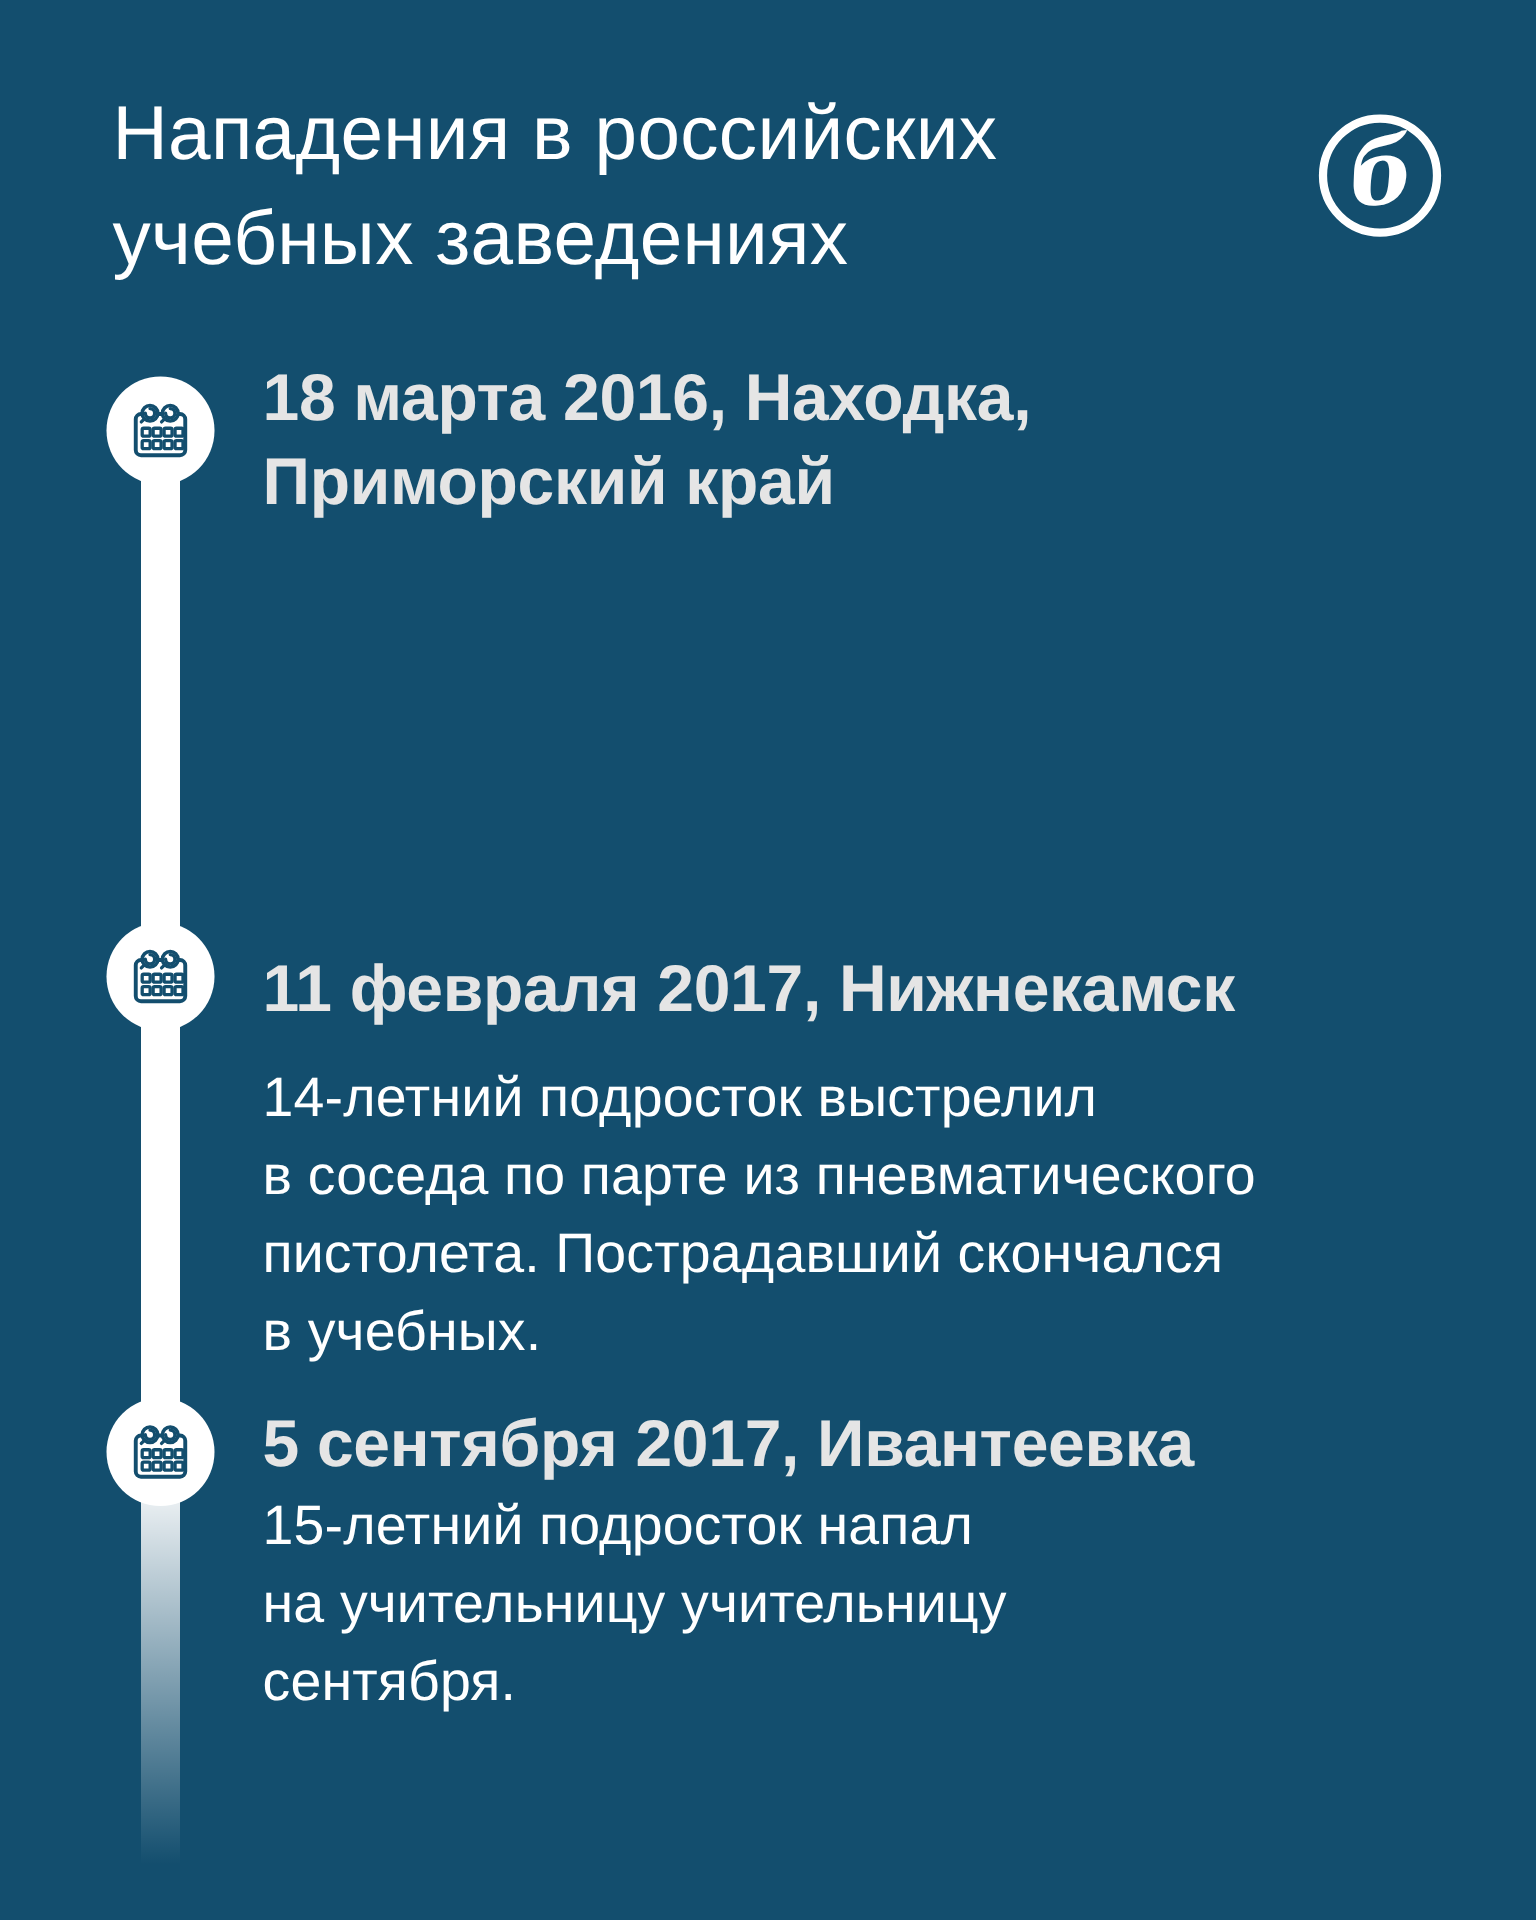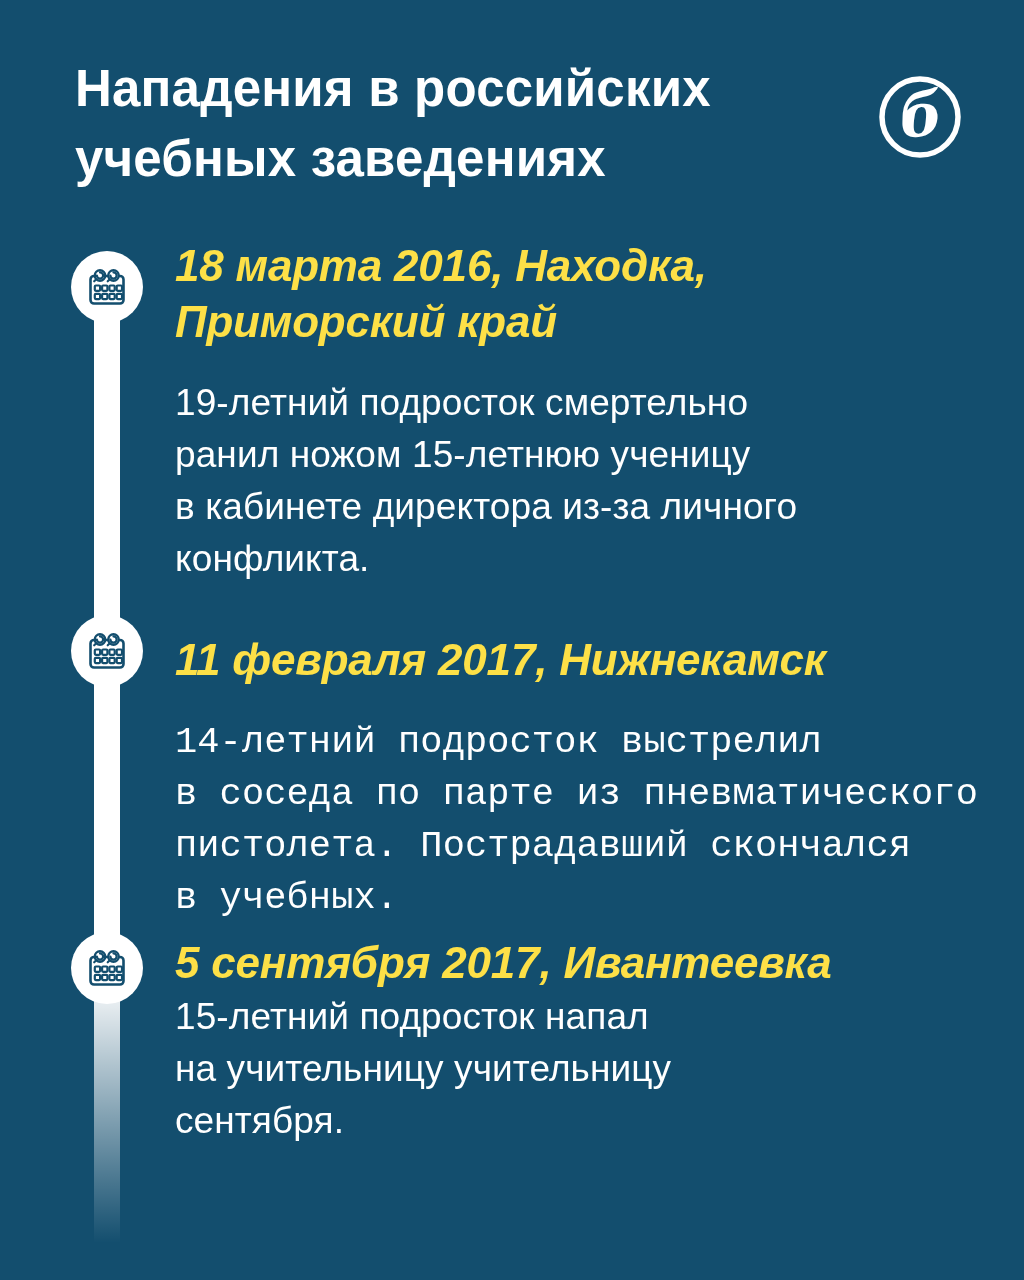--- a/index.html
+++ b/index.html
@@ -11,21 +11,21 @@
     background: #134e6e;
     overflow: hidden;
     font-family: "Liberation Sans", sans-serif;
     color: #ffffff;
   }
   .page-title {
     position: absolute;
     left: 75px;
     top: 54px;
     font-size: 51px;
-    font-weight: 700;
+    font-weight: 400;
     line-height: 70px;
     letter-spacing: 0.2px;
     color: #ffffff;
   }
   .page-title .title-line { white-space: nowrap; }
   .logo {
     position: absolute;
     left: 877px;
     top: 74px;
     width: 86px;
@@ -63,33 +63,32 @@
     width: 800px;
   }
   .entry-1 { top: 238px; }
   .entry-2 { top: 632px; }
   .entry-3 { top: 935px; }
   .entry-heading {
     font-size: 44px;
     font-weight: 700;
     line-height: 56px;
     letter-spacing: -0.2px;
-    color: #fde047;
-    font-style: italic;
+    color: #e5e5e5;
   }
   .entry-heading .h-line { white-space: nowrap; }
   .entry-body {
     font-size: 37px;
     font-weight: 400;
     line-height: 52px;
     letter-spacing: 0.1px;
     color: #ffffff;
   }
   .entry-1 .entry-body { margin-top: 27px; }
-  .entry-2 .entry-body { margin-top: 28px; font-family: Liberation Mono, monospace; }
+  .entry-2 .entry-body { margin-top: 18px; }
   .entry-3 .entry-body { }
   .entry-body .b-line { white-space: nowrap; }
 </style>
 </head>
 <body>
 
 <div class="poster">
 
   <div class="page-title">
     <div class="title-line">Нападения в российских</div>
@@ -169,26 +168,20 @@
         <rect x="33.7" y="30.8" width="5.3" height="5.3" rx="1" stroke-width="2.2"></rect>
       </g>
     </svg>
   </div>
 
   <div class="entry entry-1">
     <div class="entry-heading">
       <div class="h-line">18 марта 2016, Находка,</div>
       <div class="h-line">Приморский край</div>
     </div>
-    <div class="entry-body">
-      <div class="b-line">19-летний подросток смертельно</div>
-      <div class="b-line">ранил ножом 15-летнюю ученицу</div>
-      <div class="b-line">в кабинете директора из-за личного</div>
-      <div class="b-line">конфликта.</div>
-    </div>
   </div>
 
   <div class="entry entry-2">
     <div class="entry-heading">
       <div class="h-line">11 февраля 2017, Нижнекамск</div>
     </div>
     <div class="entry-body">
       <div class="b-line">14-летний подросток выстрелил</div>
       <div class="b-line">в соседа по парте из пневматического</div>
       <div class="b-line">пистолета. Пострадавший скончался</div>

